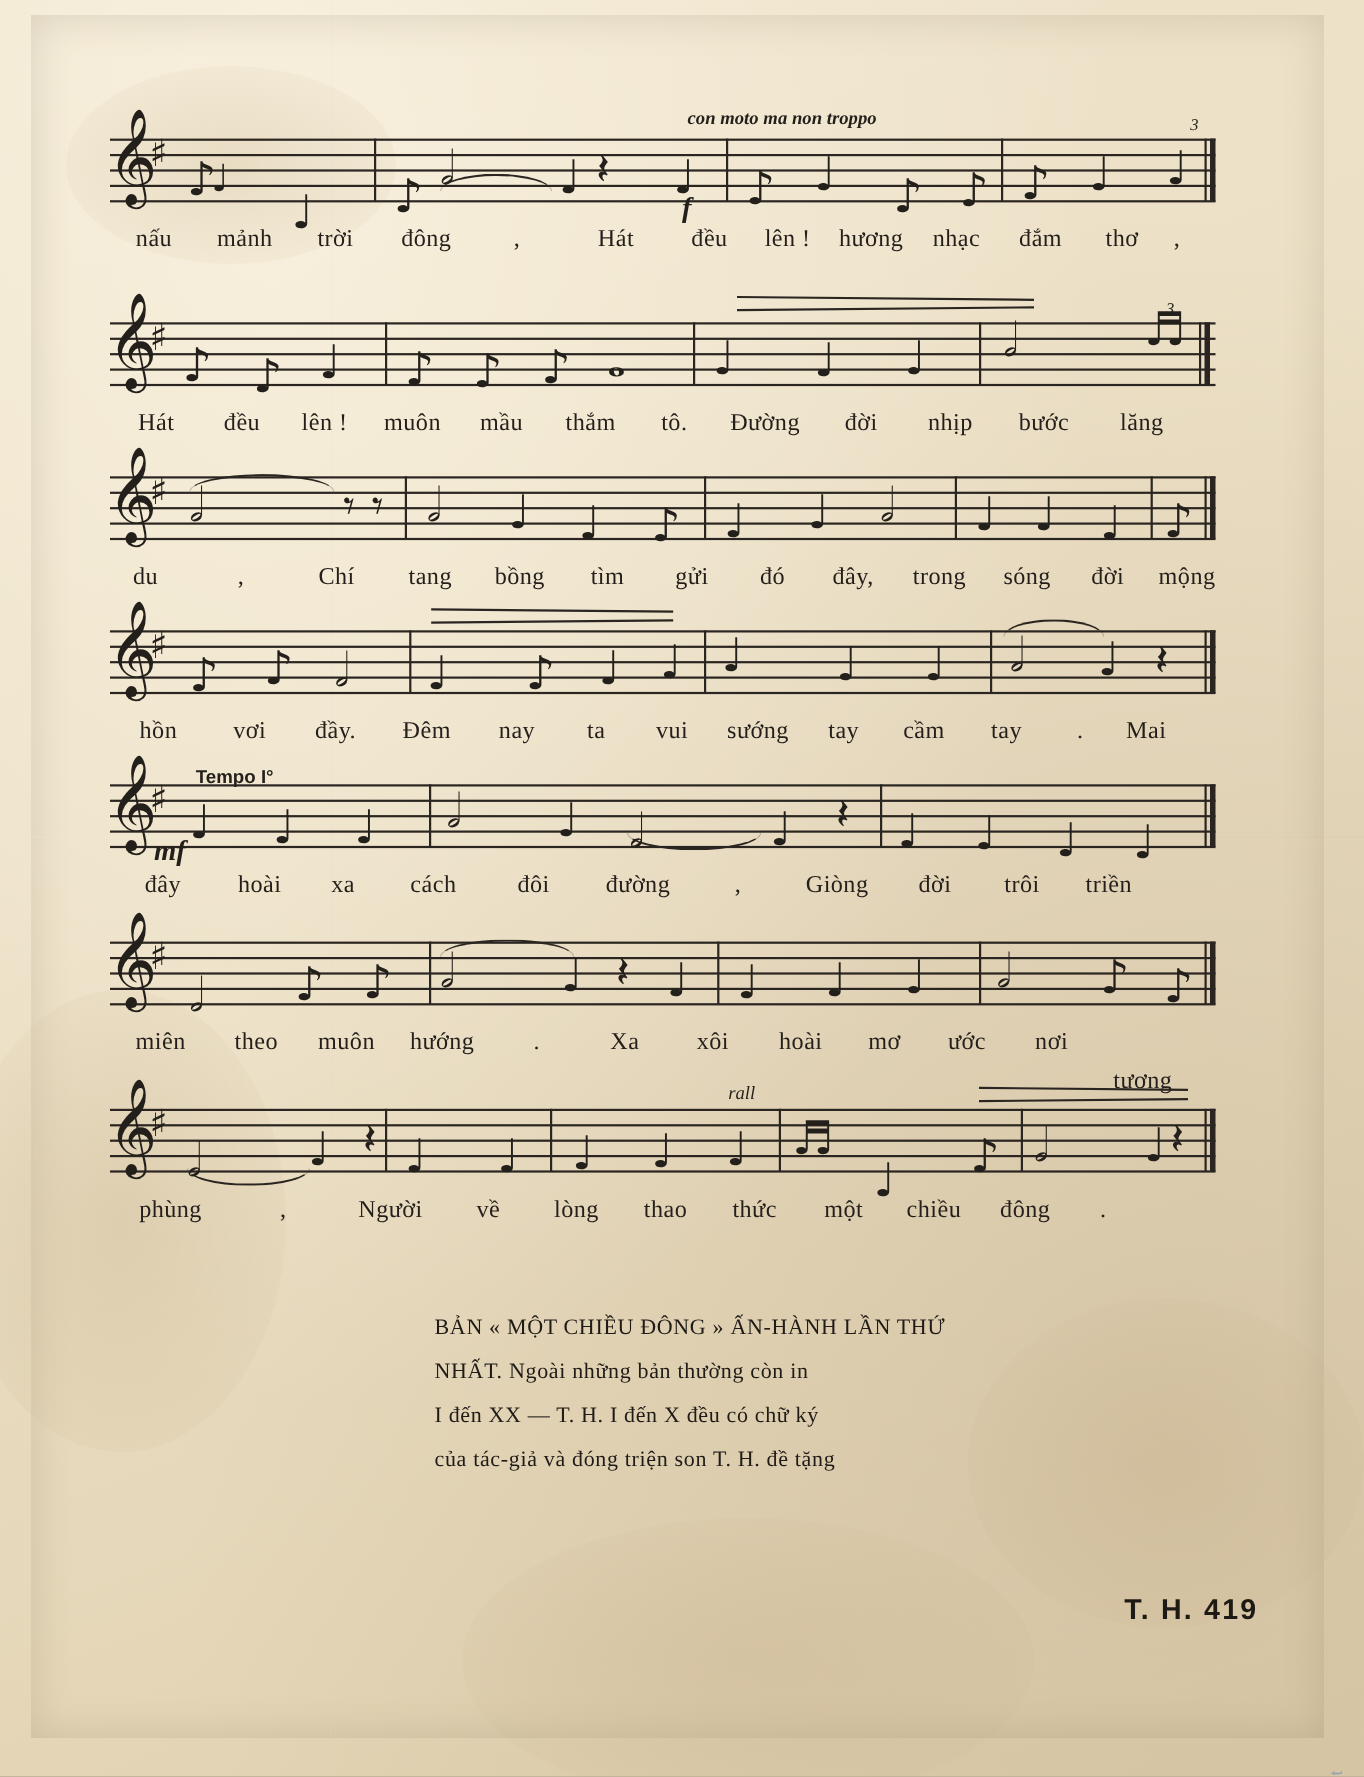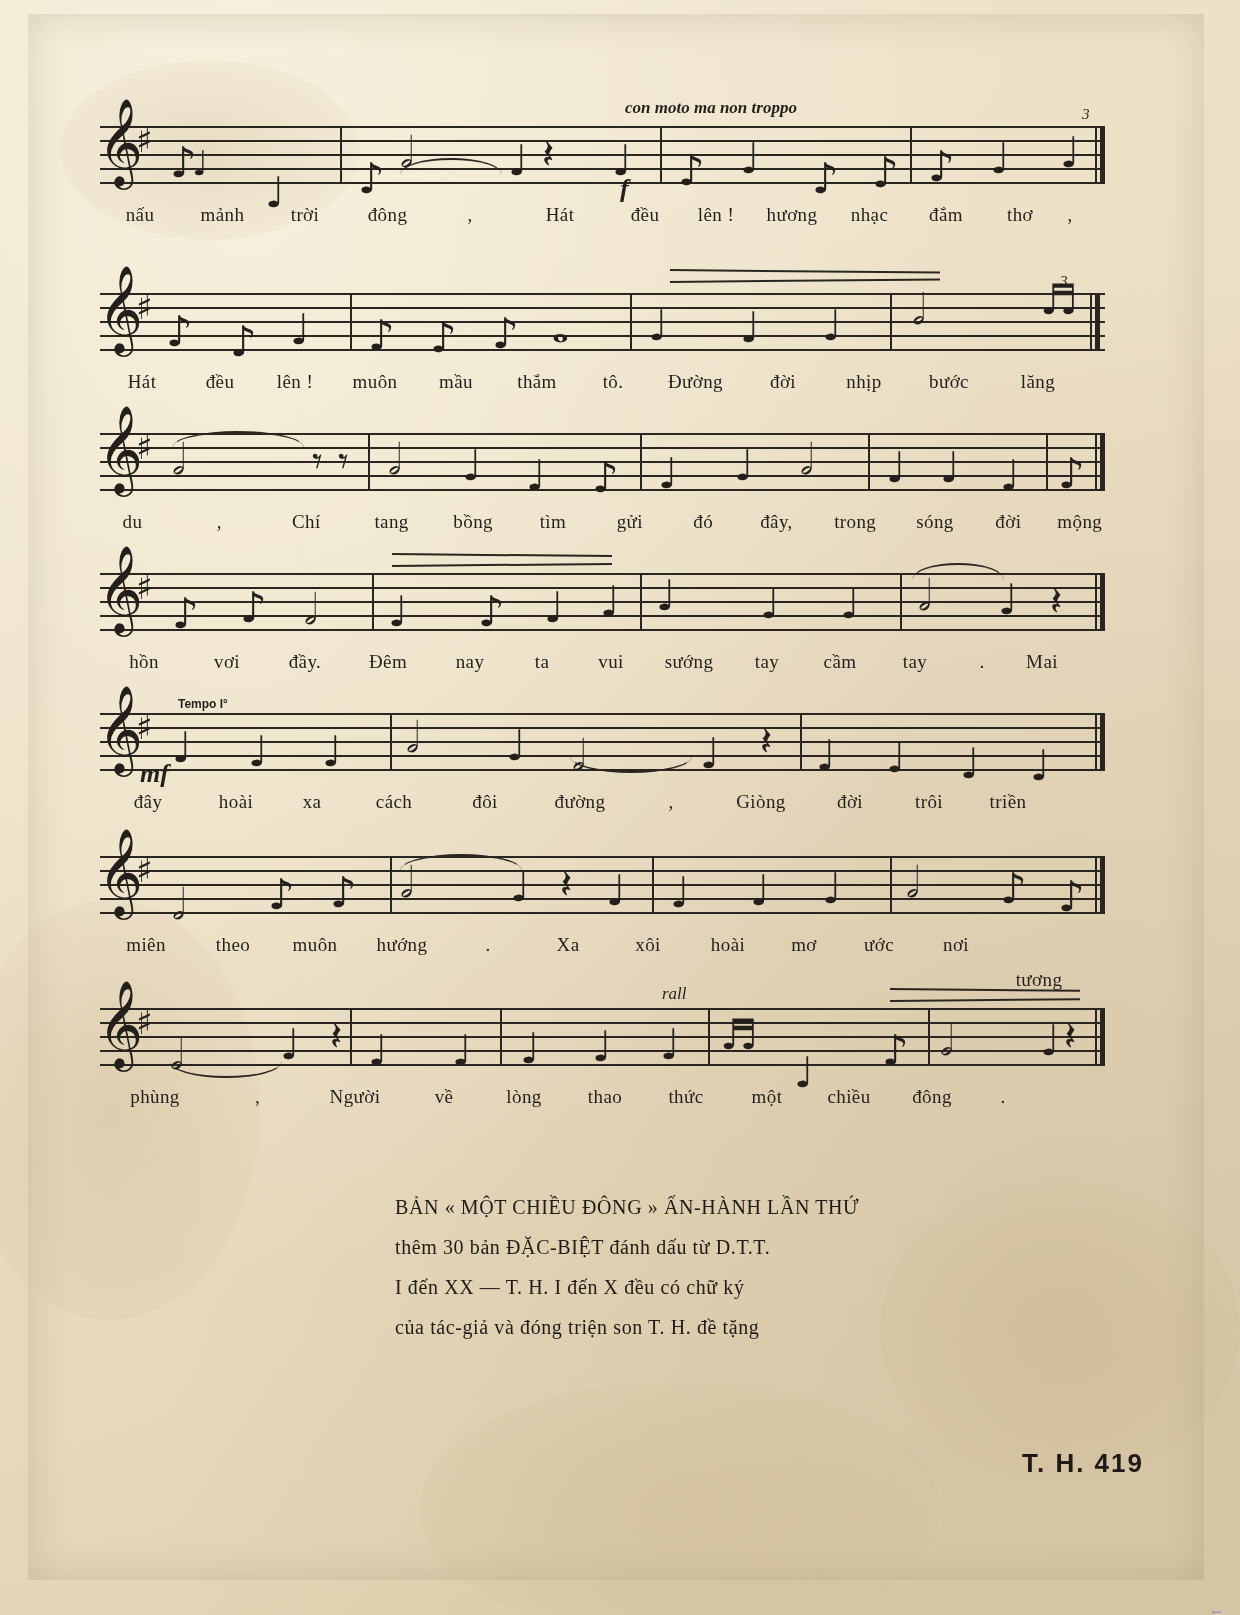--- a/index.html
+++ b/index.html
@@ -153,36 +153,36 @@
     position: absolute;
     font-style: italic;
     font-weight: bold;
     font-size: 26px;
     color: #231f1b;
     font-family: "Liberation Serif", serif;
   }
   .tempo-mark {
     position: absolute;
     font-weight: bold;
-    font-size: 12px;
+    font-size: 17px;
     color: #231f1b;
     font-family: "Liberation Sans", sans-serif;
   }
   .triplet {
     position: absolute;
     font-style: italic;
     font-size: 15px;
     color: #231f1b;
   }
   .lyrics {
     position: absolute;
     left: 0;
     width: 1005px;
     display: flex;
-    font-size: 19px;
+    font-size: 22px;
     color: #241f1a;
     letter-spacing: 0.4px;
     font-family: "Liberation Serif", serif;
   }
   .lyrics span {
     display: block;
     text-align: center;
   }
 
   
@@ -559,21 +559,21 @@
       <span style="width:82px;">thức</span>
       <span style="width:80px;">một</span>
       <span style="width:84px;">chiều</span>
       <span style="width:82px;">đông</span>
       <span style="width:60px;">.</span>
     </div>
   </div>
 
   <div class="footnote">
     <div class="fline">BẢN « MỘT CHIỀU ĐÔNG » ẤN-HÀNH LẦN THỨ</div>
-    <div class="fline">thêm 30 bản ĐẶC-BIỆT đánh dấu từ D.T.T.</div>
+    <div class="fline">NHẤT. Ngoài những bản thường còn in</div>
     <div class="fline">I đến XX — T. H. I đến X đều có chữ ký</div>
     <div class="fline">của tác-giả và đóng triện son T. H. đề tặng</div>
   </div>
 
   <div class="plate">T. H.   419</div>
 
   <div class="watermark">vngultar.net</div>
 
 </div>
 

